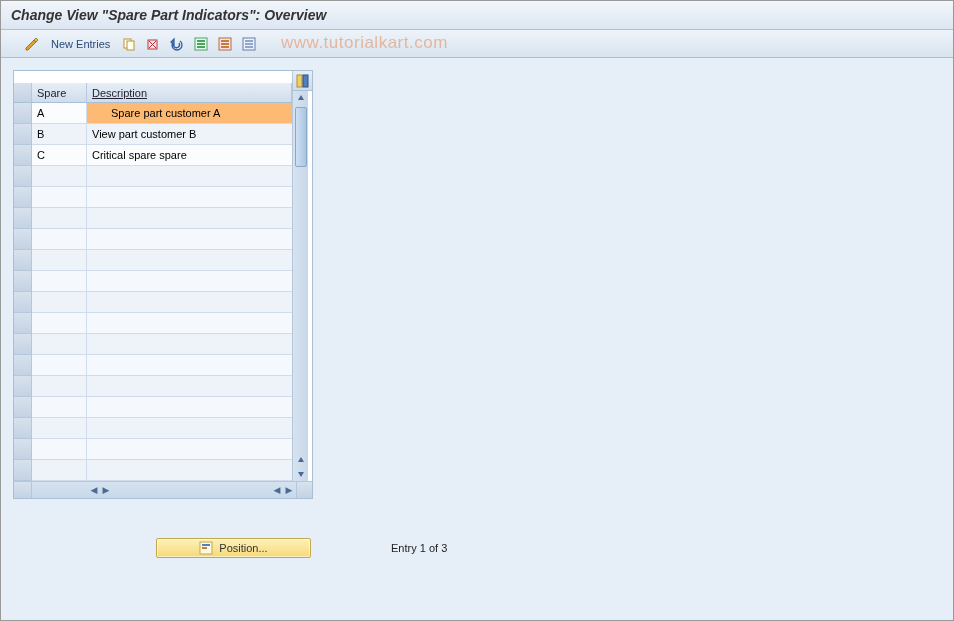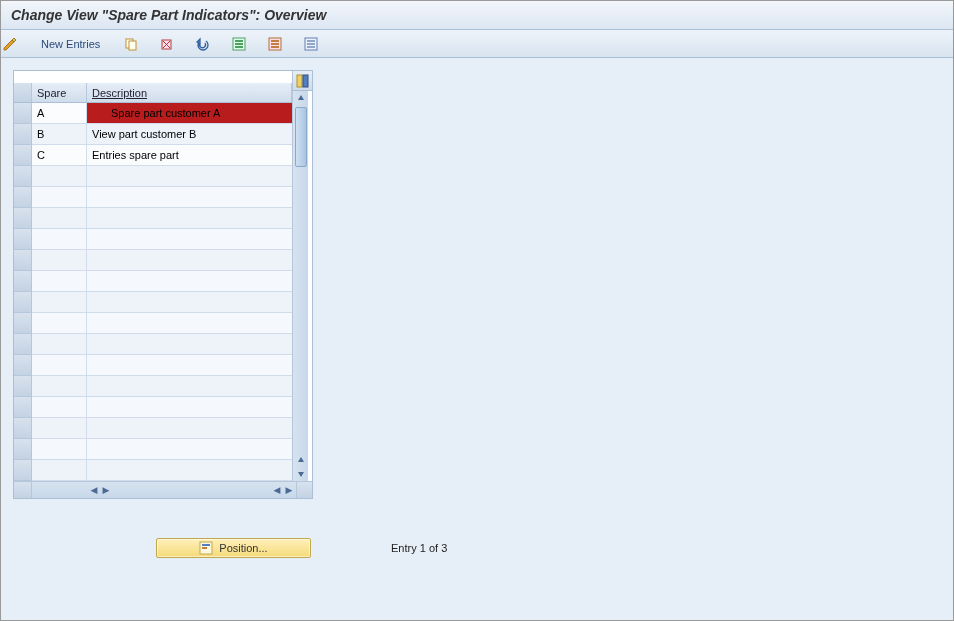--- a/index.html
+++ b/index.html
@@ -1,21 +1,21 @@
 <!DOCTYPE html>
 <html><head>
   <meta charset="utf-8">
   <style>
     * { box-sizing: border-box; margin: 0; padding: 0; }
     body { font-family: Arial, sans-serif; font-size: 11px; background: #fff; width: 954px; height: 621px; overflow: hidden; border: 1px solid #999; }
     
     .title-bar { background: linear-gradient(to bottom, #f2f6fb, #dce6f2); border-bottom: 1px solid #a8bfd6; padding: 6px 10px; }
     .title-bar h1 { font-size: 14px; font-weight: bold; font-style: italic; color: #333; }
     
-    .toolbar { background: linear-gradient(to bottom, #eef3f9, #d8e4f0); border-bottom: 1px solid #a8bfd6; padding: 4px 0; display: flex; align-items: center; gap: 18px; position: relative; height: 28px; }
+    .toolbar { background: linear-gradient(to bottom, #eef3f9, #d8e4f0); border-bottom: 1px solid #a8bfd6; padding: 4px 22px; display: flex; align-items: center; gap: 6px; position: relative; height: 28px; }
     .toolbar .icon-btn { width: 18px; height: 18px; display: inline-flex; align-items: center; justify-content: center; cursor: pointer; }
     .toolbar .new-entries { font-size: 11px; color: #2a4a7a; cursor: pointer; padding: 2px 4px; }
     
     .watermark { position: absolute; left: 280px; top: 3px; font-size: 17px; color: rgba(230,160,120,0.7); font-weight: normal; letter-spacing: 0.5px; pointer-events: none; }
     
     .main-content { background: #e6eef7; height: calc(100% - 56px); padding: 12px; position: relative; }
     
     .table-container { background: #fff; width: 300px; border: 1px solid #a8bfd6; position: relative; }
     
     .table-wrapper { display: flex; }
@@ -27,21 +27,21 @@
     .th-spare { width: 55px; }
     .th-desc { flex: 1; text-decoration: underline; }
     .th-config { width: 20px; padding:0; display:flex; align-items:center; justify-content:center; background: linear-gradient(to bottom, #e6eef7, #d0dceb); border-bottom:1px solid #a8bfd6; border-left:1px solid #b5c8db; }
     
     .data-rows { }
     .tr { display: flex; height: 21px; }
     .td-sel { width: 18px; background: linear-gradient(to bottom, #d8e2ee, #c4d2e3); border-right: 1px solid #b5c8db; border-bottom: 1px solid #b5c8db; }
     .td-spare { width: 55px; padding: 3px 5px; border-right: 1px solid #d0dceb; border-bottom: 1px solid #d0dceb; background:#fafcfe; display:flex; align-items:center; }
     .td-desc { flex: 1; padding: 3px 5px; border-bottom: 1px solid #d0dceb; background:#fafcfe; display:flex; align-items:center; }
     .tr.alt .td-spare, .tr.alt .td-desc { background: #eef3f9; }
-    .tr.selected .td-desc { background: #b91c1c; padding-left: 24px; }
+    .tr.selected .td-desc { background: #fdba74; padding-left: 24px; }
     .tr.empty .td-spare, .tr.empty .td-desc { background: #eef3f9; }
     .tr.empty:nth-child(odd) .td-spare, .tr.empty:nth-child(odd) .td-desc { background: #f5f8fc; }
     
     .vscroll { width: 16px; background: linear-gradient(to right, #d6e2ef, #c8d8ea); border-left:1px solid #b5c8db; display:flex; flex-direction:column; align-items:center; position:relative; }
     .vscroll .arrow { width:14px; height:14px; display:flex; align-items:center; justify-content:center; color:#4a6a95; cursor:pointer; }
     .vscroll .thumb { width:12px; height:60px; background: linear-gradient(to right, #cfe0f2, #a8c4e2); border:1px solid #8aa8c8; border-radius:2px; margin-top:2px; cursor:pointer; }
     .vscroll .spacer { flex:1; }
     
     .hscroll-row { display:flex; height:17px; background: linear-gradient(to bottom, #d6e2ef, #c8d8ea); border-top:1px solid #b5c8db; }
     .hscroll-row .sel-stub { width:18px; background: linear-gradient(to bottom, #d8e2ee, #c4d2e3); border-right:1px solid #b5c8db; }
@@ -109,20 +109,21 @@
       </svg>
   </span>
   <span class="icon-btn">
     <svg width="14" height="14" viewBox="0 0 14 14">
         <rect x="1" y="1" width="12" height="12" fill="#eef" stroke="#6080b0"></rect>
         <rect x="3" y="3" width="8" height="2" fill="#90a8c8"></rect>
         <rect x="3" y="6" width="8" height="2" fill="#90a8c8"></rect>
         <rect x="3" y="9" width="8" height="2" fill="#90a8c8"></rect>
       </svg>
   </span>
+  <span class="watermark">www.tutorialkart.com</span>
 </div>
 
 <div class="main-content">
   <div class="table-container">
     <div class="table-wrapper">
       <div class="table-body">
         <div class="table-header-row">
           <div class="th th-sel"></div>
           <div class="th th-spare">Spare</div>
           <div class="th th-desc">Description</div>
@@ -134,21 +135,21 @@
               <div class="td-desc">Spare part customer A</div>
             </div>
             <div class="tr alt">
               <div class="td-sel"></div>
               <div class="td-spare">B</div>
               <div class="td-desc">View part customer B</div>
             </div>
             <div class="tr">
               <div class="td-sel"></div>
               <div class="td-spare">C</div>
-              <div class="td-desc">Entries spare part</div>
+              <div class="td-desc">Critical spare spare</div>
             </div>
             <div class="tr empty">
               <div class="td-sel"></div>
               <div class="td-spare"></div>
               <div class="td-desc"></div>
             </div>
             <div class="tr empty">
               <div class="td-sel"></div>
               <div class="td-spare"></div>
               <div class="td-desc"></div>

